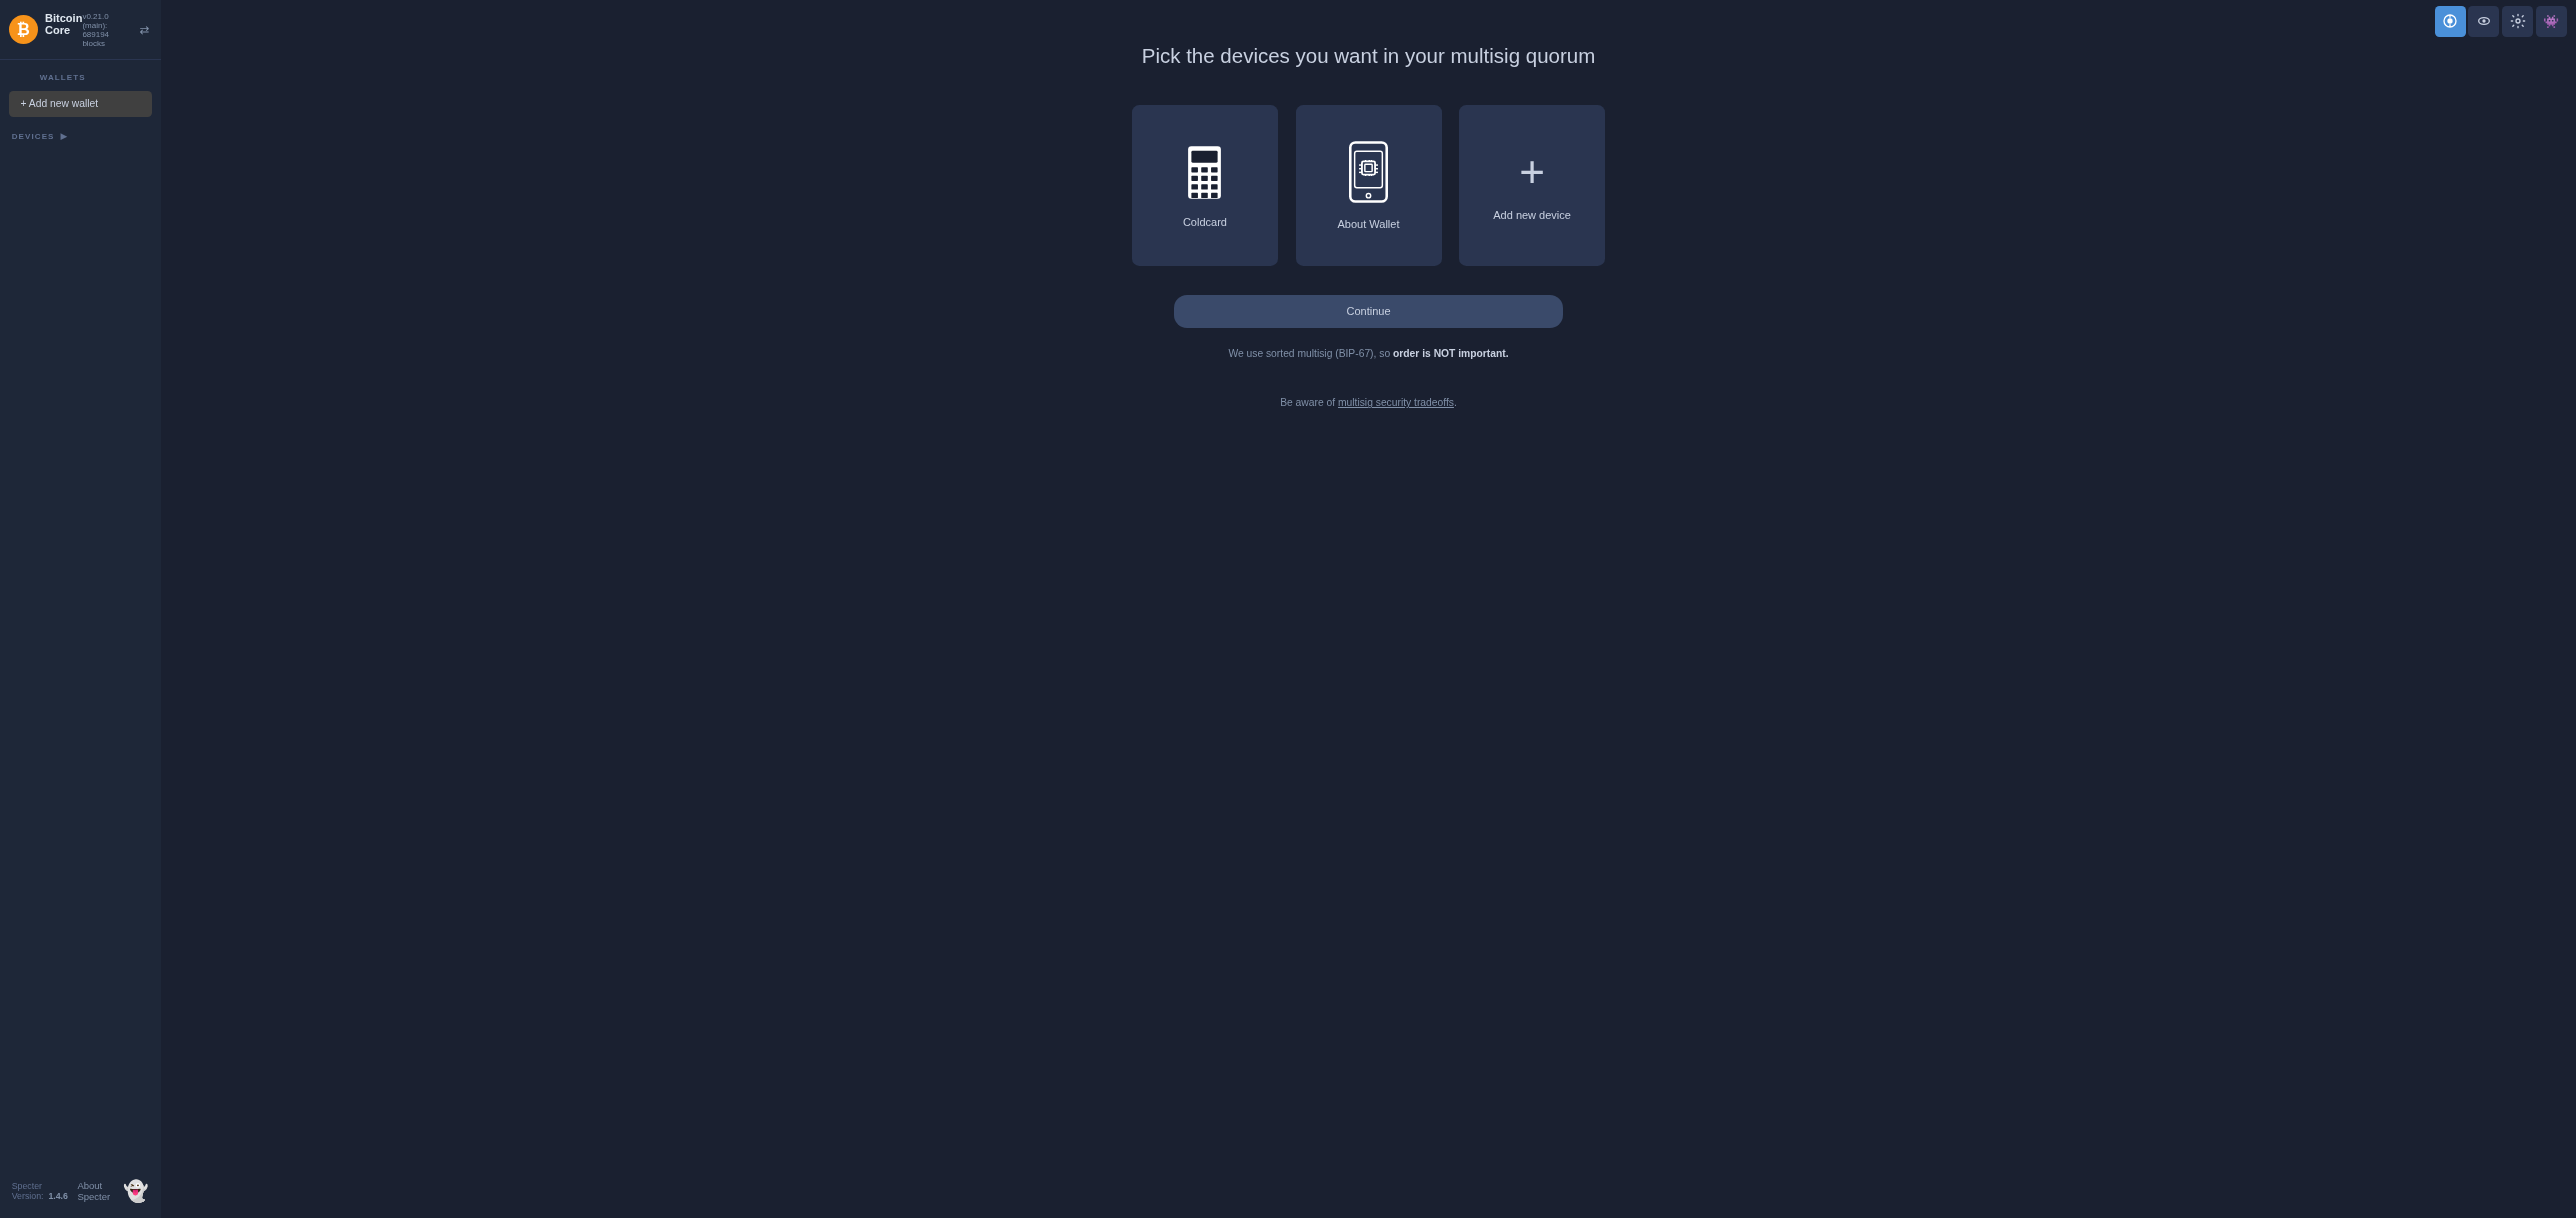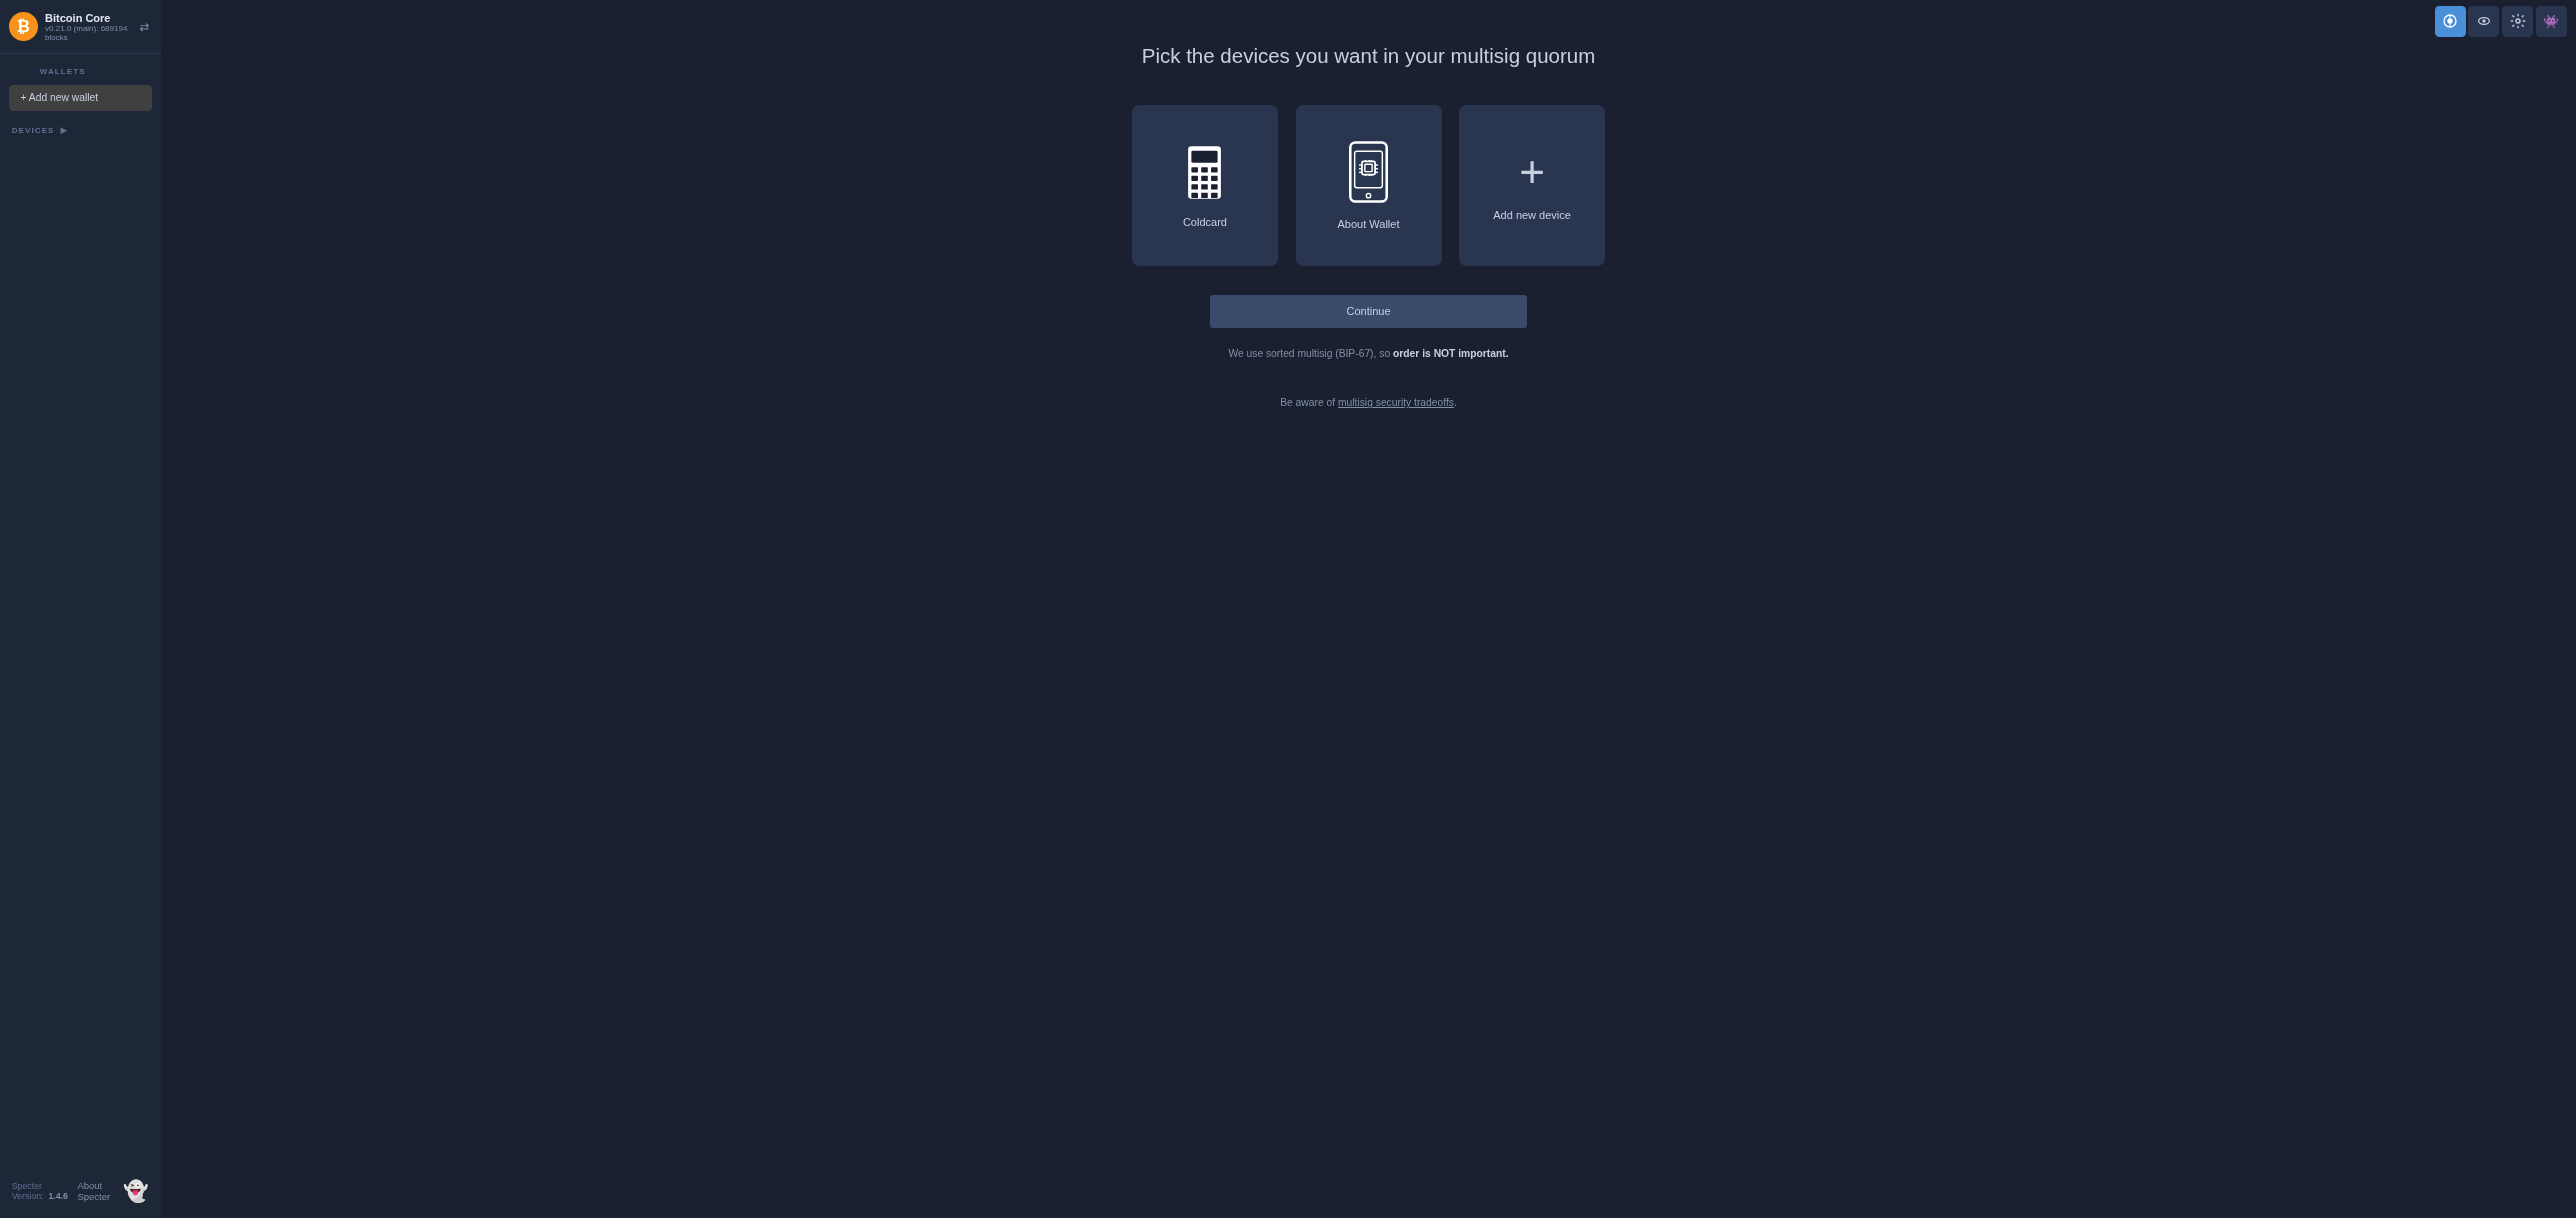--- a/index.html
+++ b/index.html
@@ -76,21 +76,21 @@
       display: flex;
       align-items: center;
       justify-content: center;
       font-size: 16px;
       color: white;
       font-weight: bold;
       flex-shrink: 0;
     }
     .sidebar-app-info {
       display: flex;
-      flex-direction: column;
+      flex-direction: row;
     }
     .app-name {
       font-size: 11px;
       font-weight: 600;
       color: #e0e8f0;
     }
     .app-version {
       font-size: 8px;
       color: #8090a8;
     }
@@ -243,24 +243,24 @@
       font-weight: 200;
       line-height: 1;
     }
 
     
     .continue-btn {
       background: #3a4a6a;
       border: none;
       color: #c8d0e0;
       padding: 10.3px 0;
-      border-radius: 3px;
+      border-radius: 13px;
       cursor: pointer;
       font-size: 11px;
-      width: 317px;
+      width: 389px;
       max-width: 90vw;
       margin-bottom: 20.5px;
     }
 
     .info-text {
       font-size: 10.3px;
       color: #8090a8;
       text-align: center;
       margin-bottom: 10.3px;
     }

